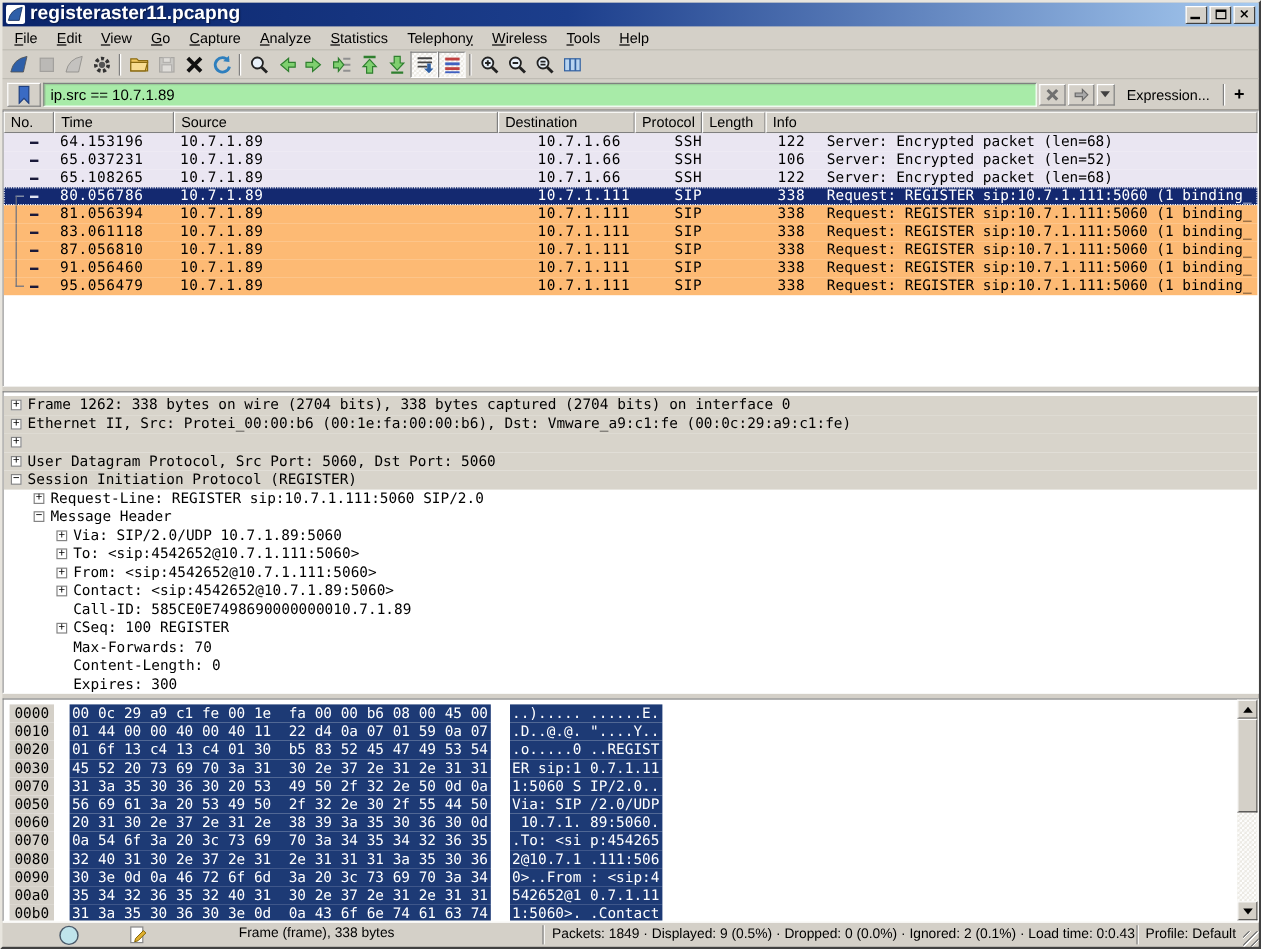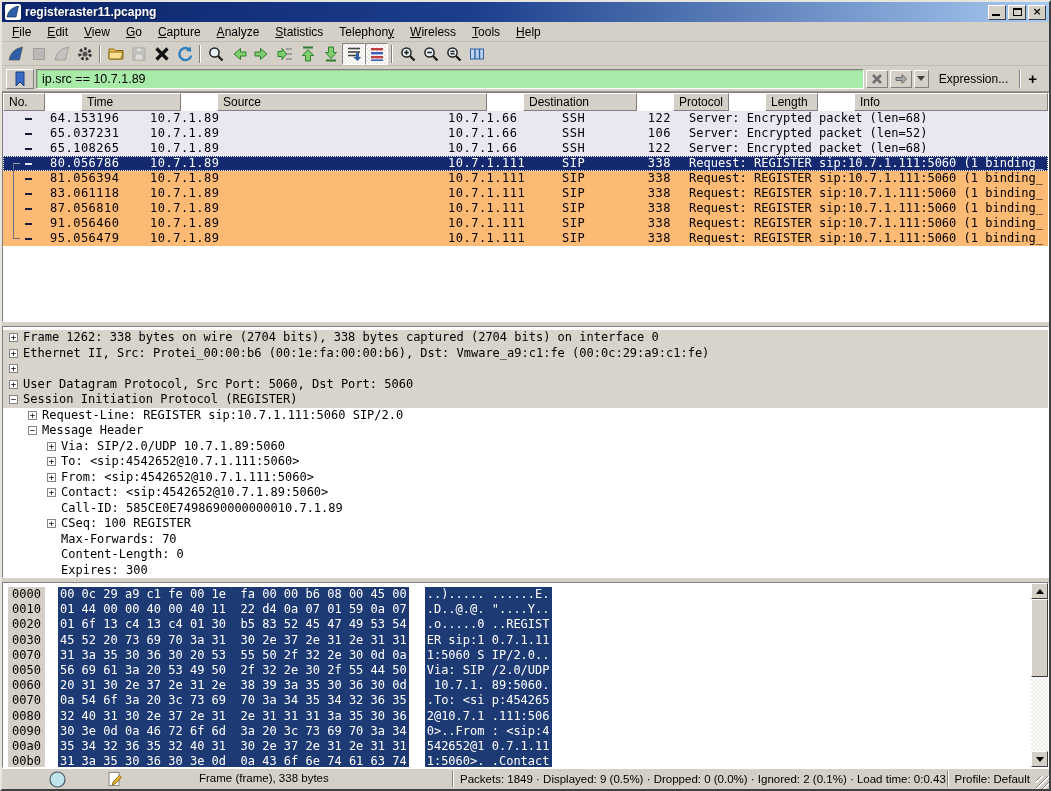--- a/index.html
+++ b/index.html
@@ -7,21 +7,21 @@
   body {
     font-family:"Liberation Sans",sans-serif;
     background:#D4D0C8;
     border:2px solid; border-color:#E8E5DE #404040 #404040 #E8E5DE;
     position:relative; font-size:12px; color:#000;
   }
   
   .titlebar { height:20px; background:linear-gradient(90deg,#0A246A 0%,#1C3E8C 45%,#A6CAF0 100%);
     display:flex; align-items:center; padding:0 3px; }
   .titlebar .app-icon { width:16px; height:16px; margin-right:4px; }
-  .titlebar .title { color:#fff; font-weight:bold; font-size:12px; flex:1;
+  .titlebar .title { color:#fff; font-weight:bold; font-size:16px; flex:1;
     text-shadow:1px 1px 1px rgba(0,0,0,.4); white-space:nowrap; }
   .winbtn { width:18px; height:15px; background:#D4D0C8; border:1px solid;
     border-color:#FFF #404040 #404040 #FFF; margin-left:2px; position:relative;
     display:flex; align-items:center; justify-content:center; font-size:11px; font-weight:bold; }
   .winbtn .min-glyph { position:absolute; bottom:3px; left:3px; width:8px; height:2px; background:#000; }
   .winbtn .max-glyph { width:9px; height:8px; border:1px solid #000; border-top-width:2px; }
   .winbtn .close-glyph { font-family:"DejaVu Sans",sans-serif; line-height:10px; }
   
   .menubar { height:20px; display:flex; align-items:center; padding-left:2px;
     border-bottom:1px solid #bfbcb4; }
@@ -48,21 +48,21 @@
   .fbtn { width:22px; height:18px; background:#D4D0C8; border:1px solid;
     border-color:#FFF #808080 #808080 #FFF; display:flex; align-items:center; justify-content:center; }
   .fbtn.dd { width:15px; }
   .dd-arrow { width:0; height:0; border-left:4px solid transparent; border-right:4px solid transparent; border-top:5px solid #404040; }
   .expr-label { padding:0 8px; }
   .fsep { width:2px; height:18px; border-left:1px solid #808080; border-right:1px solid #fff; margin:0 1px; }
   .plus-label { padding:0 8px 0 4px; font-size:15px; font-weight:bold; }
   
   .packetlist { height:230px; background:#fff; border:1px solid;
     border-color:#808080 #FFF #FFF #808080; overflow:hidden; display:flex; flex-direction:column; }
-  .plheader { display:flex; height:18px; flex:none;gap:36px; }
+  .plheader { display:flex; height:18px; flex:none; }
   .plheader .hcol { background:#D4D0C8; border:1px solid; border-color:#FFF #808080 #808080 #FFF;
     padding:1px 0 0 5px; font-size:12px; white-space:nowrap; overflow:hidden; flex:none; }
   .plbody { flex:1; font-family:"DejaVu Sans Mono",monospace; font-size:12px; letter-spacing:.5px; }
   .prow { display:flex; height:15px; line-height:15px; white-space:nowrap; }
   .prow.ssh { background:#EAE6F2; }
   .prow.sip { background:#fdba74; }
   .prow.selected { background:#142970; color:#fff; outline:1px dotted #fff; outline-offset:-1px; }
   .pcell { flex:none; overflow:hidden; padding-left:5px; }
   .c-no { width:42px; position:relative; padding-left:0; }
   .c-time{ width:100px; } .c-src{ width:298px; } .c-dst{ width:114px; }
@@ -505,21 +505,21 @@
   </div>
 
 <div class="splitter"></div>
 
 <div class="hexpane">
   <div id="hexrows">
       <div class="hrow"><span class="hoff">0000</span><span class="hbytes">00 0c 29 a9 c1 fe 00 1e  fa 00 00 b6 08 00 45 00</span><span class="hascii">..)..... ......E.</span></div>
       <div class="hrow"><span class="hoff">0010</span><span class="hbytes">01 44 00 00 40 00 40 11  22 d4 0a 07 01 59 0a 07</span><span class="hascii">.D..@.@. "....Y..</span></div>
       <div class="hrow"><span class="hoff">0020</span><span class="hbytes">01 6f 13 c4 13 c4 01 30  b5 83 52 45 47 49 53 54</span><span class="hascii">.o.....0 ..REGIST</span></div>
       <div class="hrow"><span class="hoff">0030</span><span class="hbytes">45 52 20 73 69 70 3a 31  30 2e 37 2e 31 2e 31 31</span><span class="hascii">ER sip:1 0.7.1.11</span></div>
-      <div class="hrow"><span class="hoff">0070</span><span class="hbytes">31 3a 35 30 36 30 20 53  55 50 2f 32 2e 30 0d 0a</span><span class="hascii">1:5060 S IP/2.0..</span></div>
+      <div class="hrow"><span class="hoff">0070</span><span class="hbytes">31 3a 35 30 36 30 20 53  49 50 2f 32 2e 50 0d 0a</span><span class="hascii">1:5060 S IP/2.0..</span></div>
       <div class="hrow"><span class="hoff">0050</span><span class="hbytes">56 69 61 3a 20 53 49 50  2f 32 2e 30 2f 55 44 50</span><span class="hascii">Via: SIP /2.0/UDP</span></div>
       <div class="hrow"><span class="hoff">0060</span><span class="hbytes">20 31 30 2e 37 2e 31 2e  38 39 3a 35 30 36 30 0d</span><span class="hascii"> 10.7.1. 89:5060.</span></div>
       <div class="hrow"><span class="hoff">0070</span><span class="hbytes">0a 54 6f 3a 20 3c 73 69  70 3a 34 35 34 32 36 35</span><span class="hascii">.To: &lt;si p:454265</span></div>
       <div class="hrow"><span class="hoff">0080</span><span class="hbytes">32 40 31 30 2e 37 2e 31  2e 31 31 31 3a 35 30 36</span><span class="hascii">2@10.7.1 .111:506</span></div>
       <div class="hrow"><span class="hoff">0090</span><span class="hbytes">30 3e 0d 0a 46 72 6f 6d  3a 20 3c 73 69 70 3a 34</span><span class="hascii">0&gt;..From : &lt;sip:4</span></div>
       <div class="hrow"><span class="hoff">00a0</span><span class="hbytes">35 34 32 36 35 32 40 31  30 2e 37 2e 31 2e 31 31</span><span class="hascii">542652@1 0.7.1.11</span></div>
       <div class="hrow"><span class="hoff">00b0</span><span class="hbytes">31 3a 35 30 36 30 3e 0d  0a 43 6f 6e 74 61 63 74</span><span class="hascii">1:5060&gt;. .Contact</span></div>
     </div>
   <div class="vscroll">
     <div class="sbtn up">

